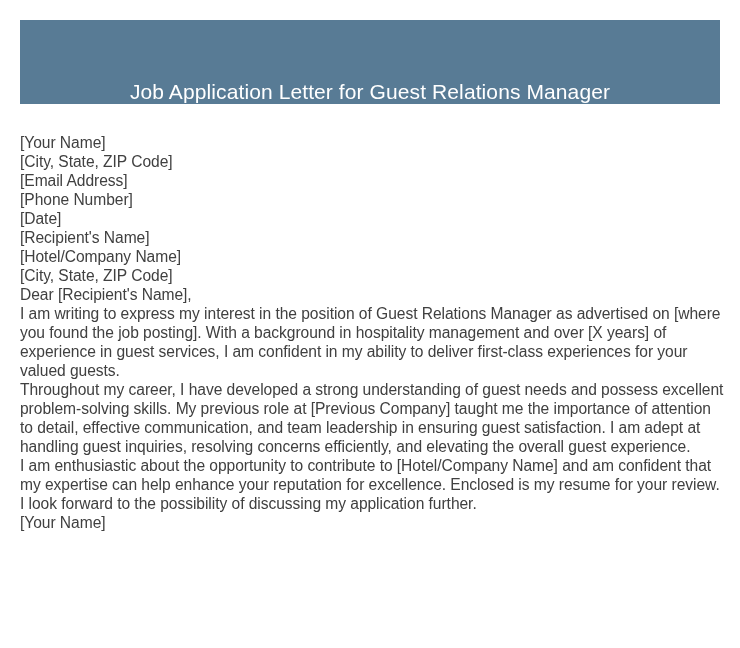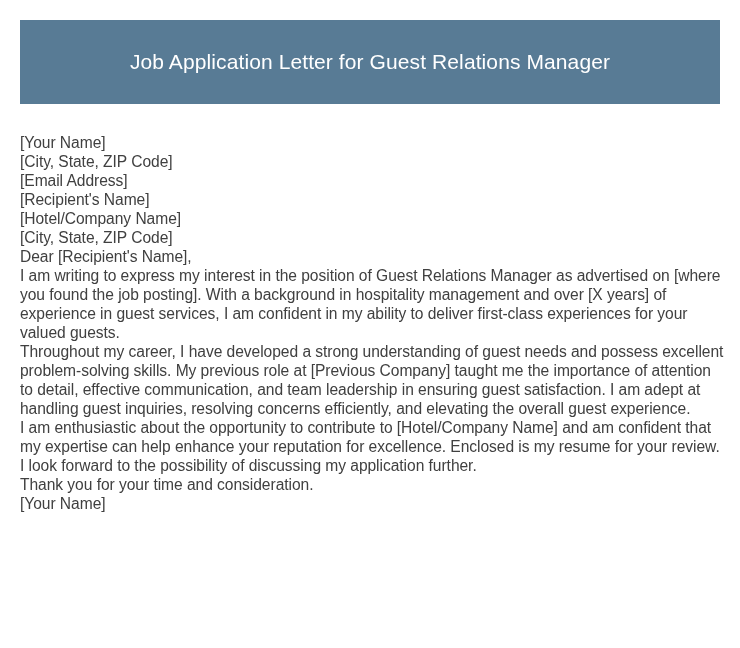--- a/index.html
+++ b/index.html
@@ -15,21 +15,21 @@
       font-family: "Liberation Sans", "DejaVu Sans", sans-serif;
     }
     .header {
       position: absolute;
       left: 20px;
       top: 20px;
       width: 700px;
       height: 84px;
       background: #587b95;
       display: flex;
-      align-items: center;
+      align-items: flex-end;
       justify-content: center;
     }
     .header h1 {
       margin: 0;
       color: #ffffff;
       font-weight: normal;
       font-size: 21px;
       letter-spacing: 0.1px;
       font-family: "Liberation Sans", "DejaVu Sans", sans-serif;
     }
@@ -52,22 +52,23 @@
 <body>
 
 <div class="header">
   <h1>Job Application Letter for Guest Relations Manager</h1>
 </div>
 
 <div class="letter">
   <p>[Your Name]</p>
   <p>[City, State, ZIP Code]</p>
   <p>[Email Address]</p>
+  <p>[Phone Number]</p>
+  <p>[Date]</p>
   <p>[Recipient's Name]</p>
   <p>[Hotel/Company Name]</p>
   <p>[City, State, ZIP Code]</p>
   <p>Dear [Recipient's Name],</p>
   <p>I am writing to express my interest in the position of Guest Relations Manager as advertised on [where you found the job posting]. With a background in hospitality management and over [X years] of experience in guest services, I am confident in my ability to deliver first-class experiences for your valued guests.</p>
   <p>Throughout my career, I have developed a strong understanding of guest needs and possess excellent problem-solving skills. My previous role at [Previous Company] taught me the importance of attention to detail, effective communication, and team leadership in ensuring guest satisfaction. I am adept at handling guest inquiries, resolving concerns efficiently, and elevating the overall guest experience.</p>
   <p>I am enthusiastic about the opportunity to contribute to [Hotel/Company Name] and am confident that my expertise can help enhance your reputation for excellence. Enclosed is my resume for your review. I look forward to the possibility of discussing my application further.</p>
-  <p>Thank you for your time and consideration.</p>
   <p>[Your Name]</p>
 </div>
 
 </body></html>

